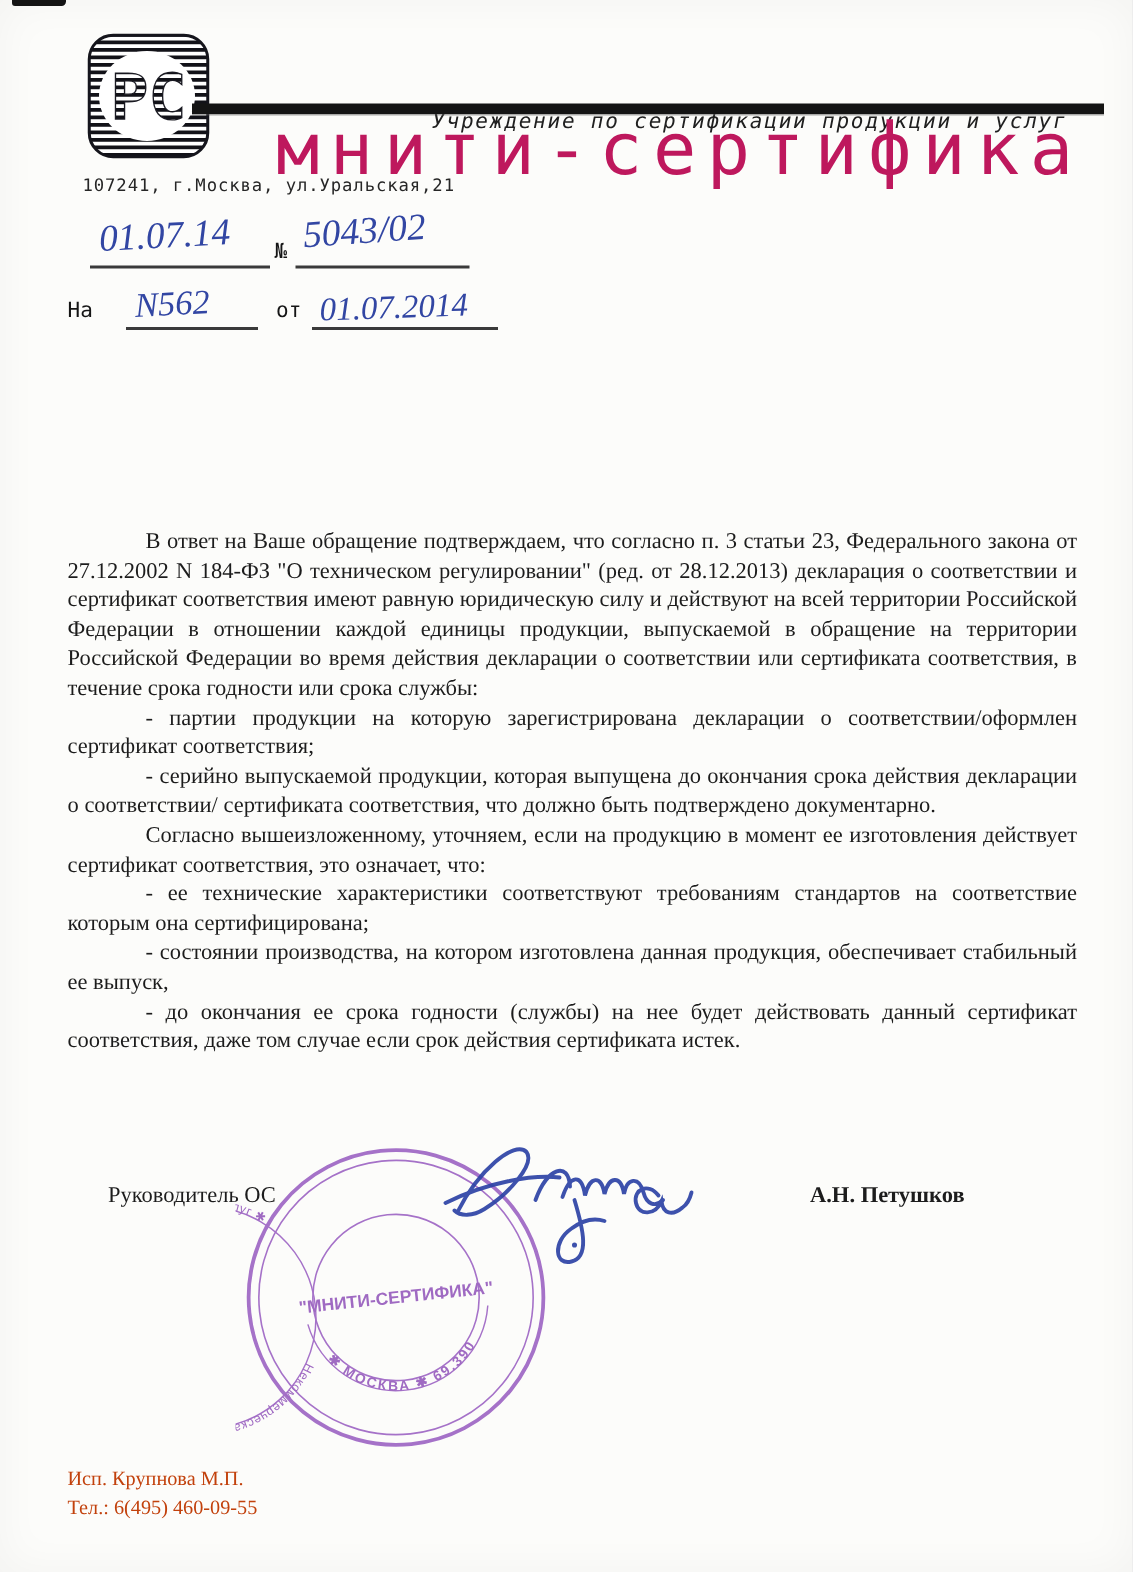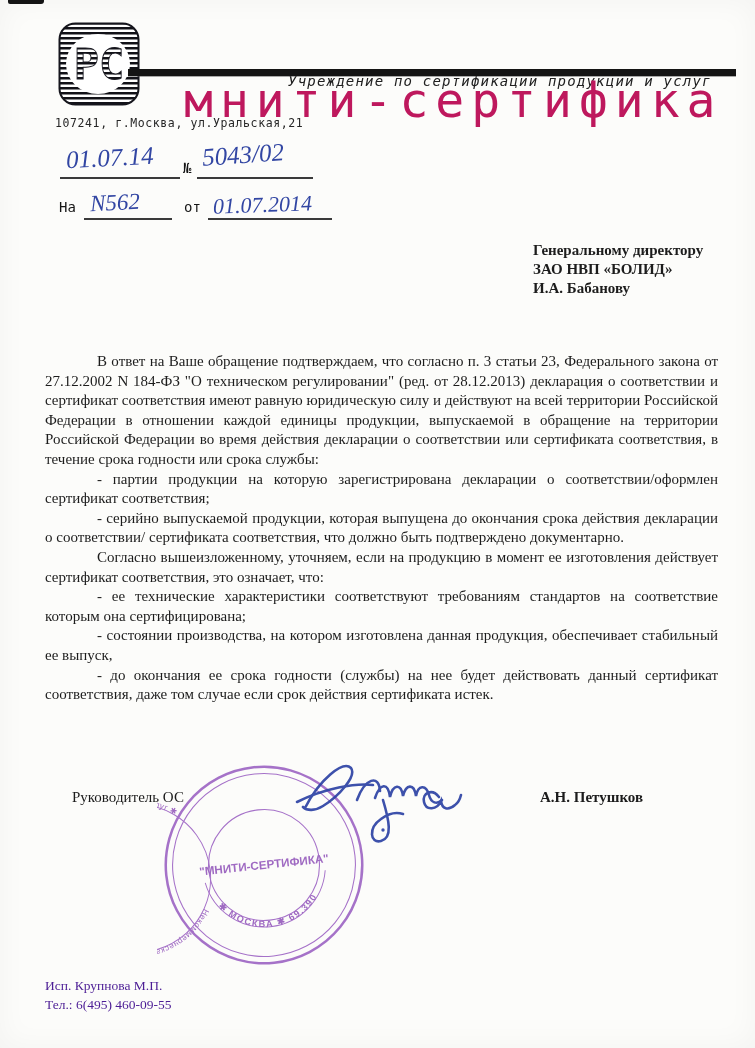--- a/index.html
+++ b/index.html
@@ -59,21 +59,21 @@
   }
   .body-text p{margin:0;text-indent:52px;}
   
   .sig-label{position:absolute;left:72px;top:789px;font-size:15px;font-weight:normal;white-space:nowrap;}
   .sig-name{position:absolute;left:540px;top:789px;font-size:15px;font-weight:bold;white-space:nowrap;}
   .sig-svg{position:absolute;left:293px;top:750px;z-index:3;}
   .stamp-svg{position:absolute;left:157px;top:758px;z-index:2;opacity:.88;}
   
   .footer{
     position:absolute;left:45px;top:976px;
-    font-size:13.5px;line-height:19px;color:#4c1d95;
+    font-size:13.5px;line-height:19px;color:#c2410c;
   }
 </style>
 </head>
 <body>
 
 <div class="page">
 
   <div class="corner-mark"></div>
 
   <svg class="logo" width="82" height="84" viewBox="0 0 82 84">
@@ -95,32 +95,27 @@
   <div class="addr-row">
     <span>107241, г.Москва, ул.Уральская,21</span>
   </div>
 
   <div class="hand" style="left:66px;top:144px;font-size:25px;transform:rotate(-3deg);">01.07.14</div>
   <div class="uline" style="left:60px;top:177px;width:120px;"></div>
   <div class="ref-print" style="left:183px;top:160px;">№</div>
   <div class="hand" style="left:202px;top:141px;font-size:25px;transform:rotate(-4deg);">5043/02</div>
   <div class="uline" style="left:197px;top:177px;width:116px;"></div>
 
-  <div class="ref-print" style="left:59px;top:199px;text-align:right;">На</div>
+  <div class="ref-print" style="left:45px;top:199px;text-align:right;">На</div>
   <div class="hand" style="left:90px;top:190px;font-size:23px;transform:rotate(-3deg);">N562</div>
   <div class="uline" style="left:84px;top:218px;width:88px;"></div>
   <div class="ref-print" style="left:184px;top:199px;">от</div>
   <div class="hand" style="left:213px;top:192px;font-size:22px;transform:rotate(-2deg);">01.07.2014</div>
   <div class="uline" style="left:208px;top:218px;width:124px;"></div>
 
-  <div class="recipient">
-    <div>Генеральному директору</div>
-    <div>ЗАО НВП «БОЛИД»</div>
-    <div>И.А. Бабанову</div>
-  </div>
 
   <div class="body-text">
     <p>В ответ на Ваше обращение подтверждаем, что согласно п. 3 статьи 23, Федерального закона от 27.12.2002 N 184-ФЗ "О техническом регулировании" (ред. от 28.12.2013) декларация о соответствии и сертификат соответствия имеют равную юридическую силу и действуют на всей территории Российской Федерации в отношении каждой единицы продукции, выпускаемой в обращение на территории Российской Федерации во время действия декларации о соответствии или сертификата соответствия, в течение срока годности или срока службы:</p>
     <p>- партии продукции на которую зарегистрирована декларации о соответствии/оформлен сертификат соответствия;</p>
     <p>- серийно выпускаемой продукции, которая выпущена до окончания срока действия декларации о соответствии/ сертификата соответствия, что должно быть подтверждено документарно.</p>
     <p>Согласно вышеизложенному, уточняем, если на продукцию в момент ее изготовления действует сертификат соответствия, это означает, что:</p>
     <p>- ее технические характеристики соответствуют требованиям стандартов на соответствие которым она сертифицирована;</p>
     <p>- состоянии производства, на котором изготовлена данная продукция, обеспечивает стабильный ее выпуск,</p>
     <p>- до окончания ее срока годности (службы) на нее будет действовать данный сертификат соответствия, даже  том случае если срок действия сертификата истек.</p>
   </div>

